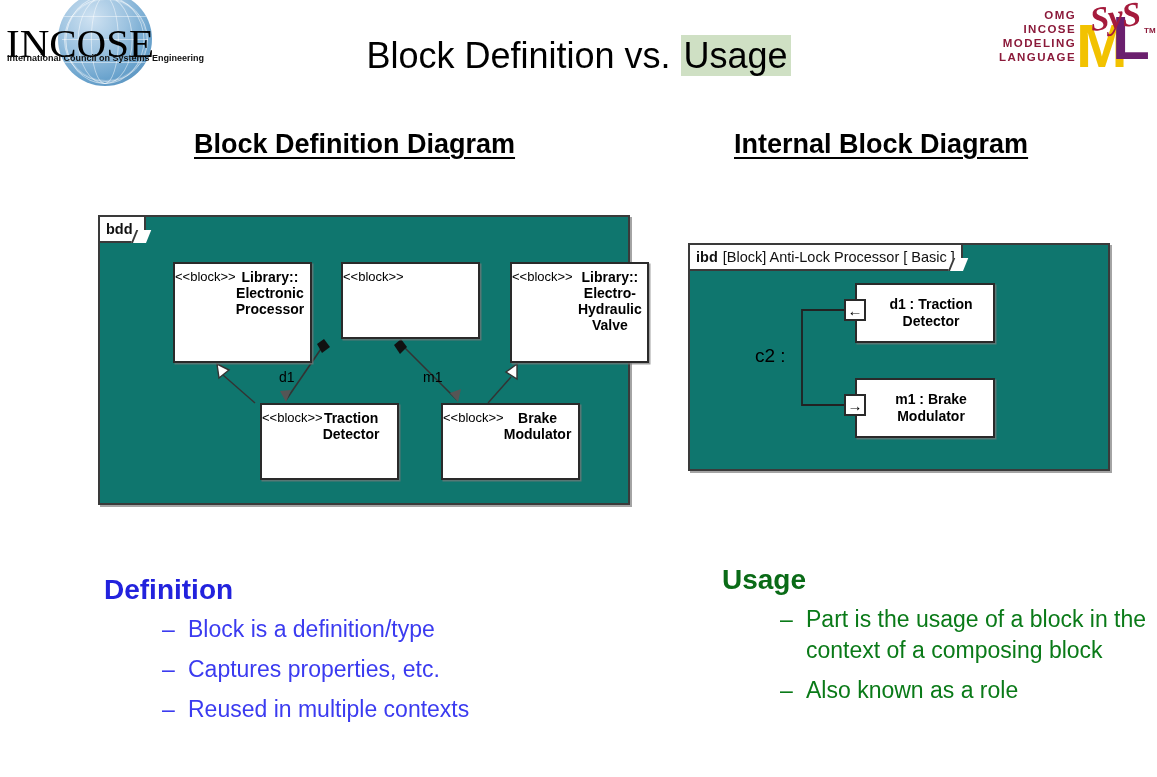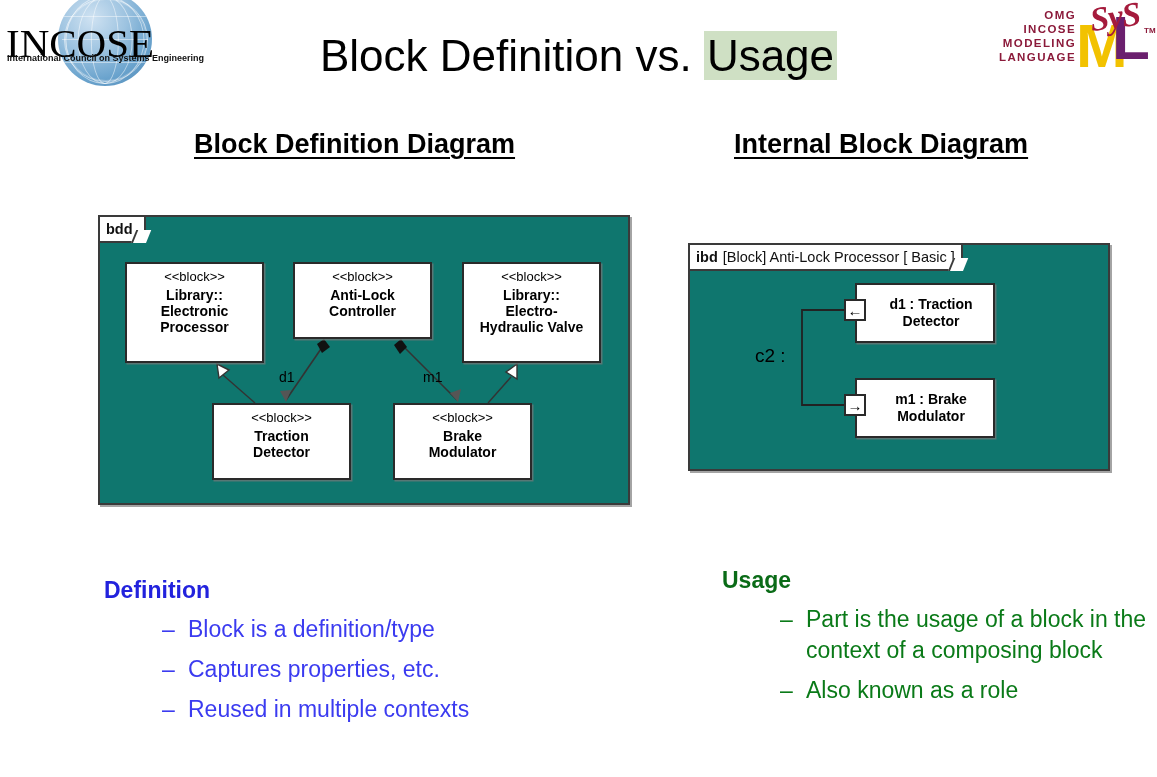--- a/index.html
+++ b/index.html
@@ -139,21 +139,21 @@
     font-weight: bold;
     color: #8b1a3a;
   }
 
   
   #slide-title {
     position: absolute;
     left: 0; top: 34px;
     width: 1157px;
     text-align: center;
-    font-size: 44px;
+    font-size: 36px;
     color: #000000;
     line-height: 44px;
   }
   #slide-title .hl {
     background: #cfe0c4;
     padding: 0 3px;
   }
 
   
   .section-heading {
@@ -220,25 +220,26 @@
   
   .bdd-block {
     position: absolute;
     border: 2px solid #2a2a2a;
     background: #ffffff;
     box-shadow: 1.5px 1.5px 0 rgba(120,120,120,0.7);
     text-align: center;
     font-size: 13.5px;
     color: #000000;
     display: flex;
-    flex-direction: column;
+    flex-direction: row;
     justify-content: flex-start;
     padding-top: 5px;
     box-sizing: border-box;
     line-height: 15.5px;
+    margin-left: 48px;
   }
   .bdd-block .stereo {
     font-weight: normal;
     font-size: 13px;
     margin-bottom: 2px;
   }
   .bdd-block .bname {
     font-weight: bold;
     font-size: 14px;
     line-height: 16px;
@@ -315,21 +316,21 @@
     width: 100%; height: 100%;
     pointer-events: none;
   }
 
   
   .bullet-section { position: absolute; }
   #definition-section { left: 104px; top: 576px; width: 560px; }
   #usage-section      { left: 722px; top: 566px; width: 430px; }
 
   .bullet-title {
-    font-size: 23px;
+    font-size: 28px;
     font-weight: bold;
     line-height: 28px;
     margin-bottom: 10px;
   }
   .bullet-list {
     list-style: none;
     margin: 0;
     padding: 0;
   }
   .bullet-item {
@@ -412,22 +413,20 @@
 
   <div class="bdd-block" id="blk-electronic-processor">
     <div class="stereo">&lt;&lt;block&gt;&gt;</div>
     <div class="bname">Library::
 Electronic
 Processor</div>
   </div>
 
   <div class="bdd-block" id="blk-anti-lock-controller">
     <div class="stereo">&lt;&lt;block&gt;&gt;</div>
-    <div class="bname">Anti-Lock
-Controller</div>
   </div>
 
   <div class="bdd-block" id="blk-electro-hydraulic">
     <div class="stereo">&lt;&lt;block&gt;&gt;</div>
     <div class="bname">Library::
 Electro-
 Hydraulic Valve</div>
   </div>
 
   <div class="bdd-block" id="blk-traction-detector">

